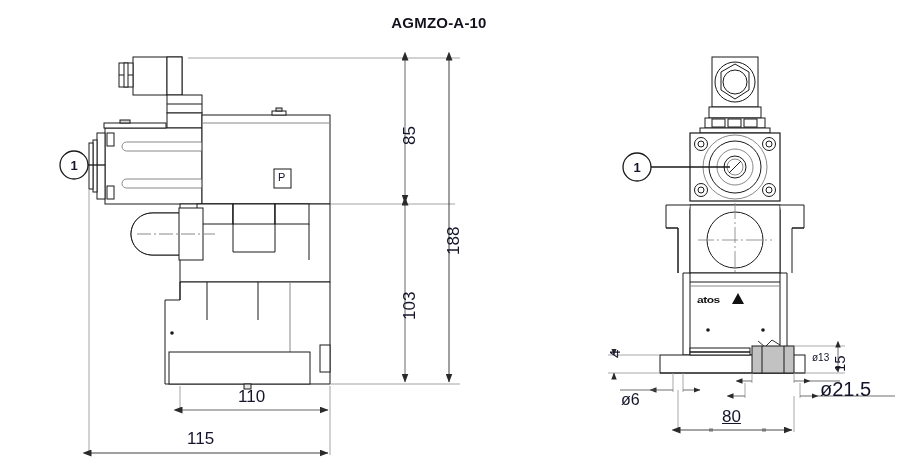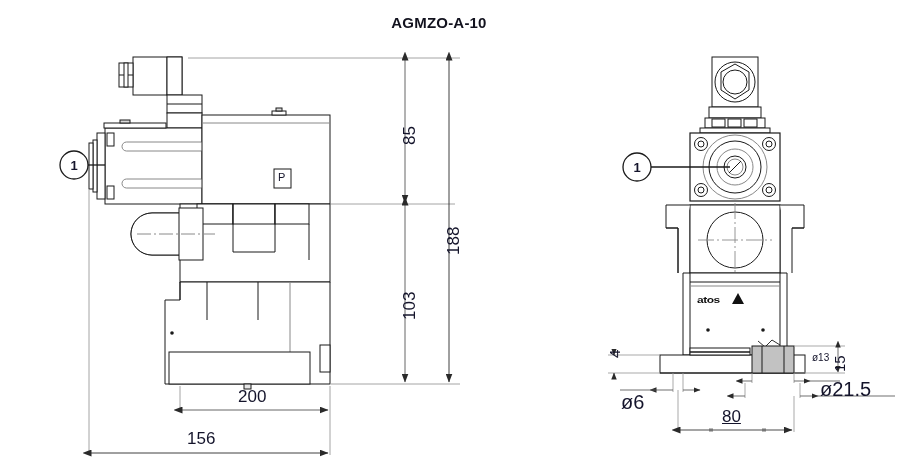--- a/index.html
+++ b/index.html
@@ -281,26 +281,26 @@
       <rect x="709" y="428.5" width="4" height="3" fill="#777" stroke="none"></rect>
       <rect x="762" y="428.5" width="4" height="3" fill="#777" stroke="none"></rect>
     </g>
 
     </g>
   </svg>
 
   <div class="dimtxt vert" style="left:400px;top:145px;">85</div>
   <div class="dimtxt vert" style="left:400px;top:320px;">103</div>
   <div class="dimtxt vert" style="left:444px;top:255px;">188</div>
-  <div class="dimtxt" style="left:238px;top:387px;">200</div>
-  <div class="dimtxt" style="left:187px;top:429px;">156</div>
+  <div class="dimtxt" style="left:238px;top:387px;">110</div>
+  <div class="dimtxt" style="left:187px;top:429px;">115</div>
 
   <div class="dimtxt vert" style="left:606px;top:358px;font-size:15px;">4</div>
   <div class="dimtxt vert" style="left:831px;top:372px;font-size:15px;">15</div>
-  <div class="dimtxt" style="left:621px;top:391px;font-size:20px;">ø6</div>
+  <div class="dimtxt" style="left:621px;top:391px;font-size:16px;">ø6</div>
   <div class="dimtxt" style="left:812px;top:352px;font-size:10px;">ø13</div>
   <div class="dimtxt" style="left:820px;top:378px;font-size:20px;">ø21.5</div>
   <div class="dimtxt" style="left:722px;top:407px;text-decoration:underline;">80</div>
 
   <div class="balloon-num" style="left:62px;top:158px;">1</div>
   <div class="balloon-num" style="left:625px;top:160px;">1</div>
 
   <div class="porttxt" style="left:278px;top:171px;">P</div>
 
   <div class="atos-logo" style="left:697px;top:293px;">atos</div>

